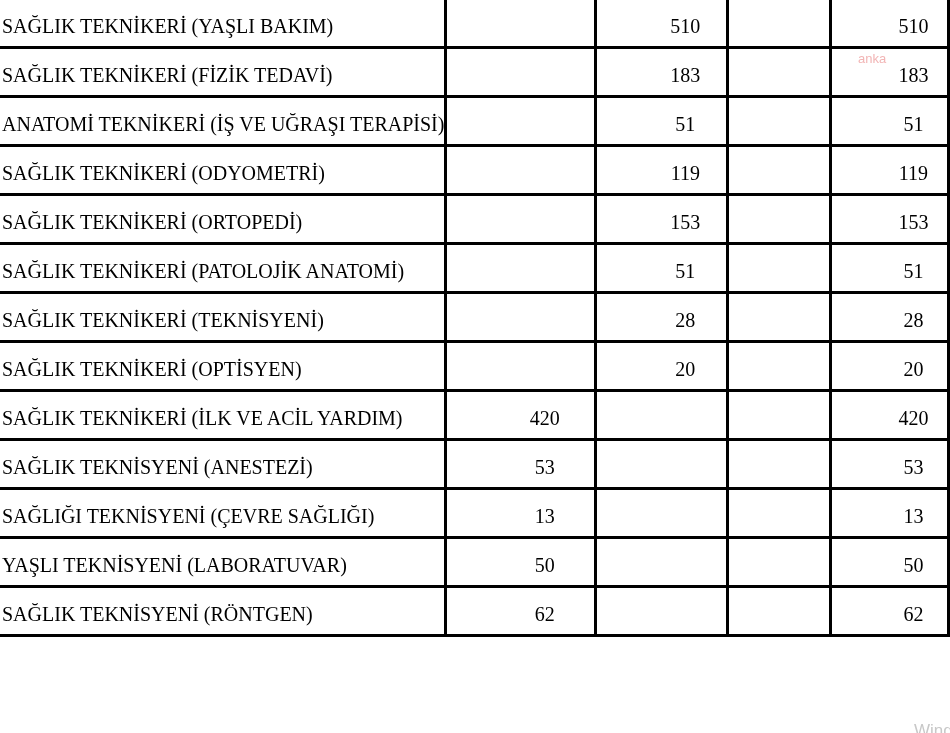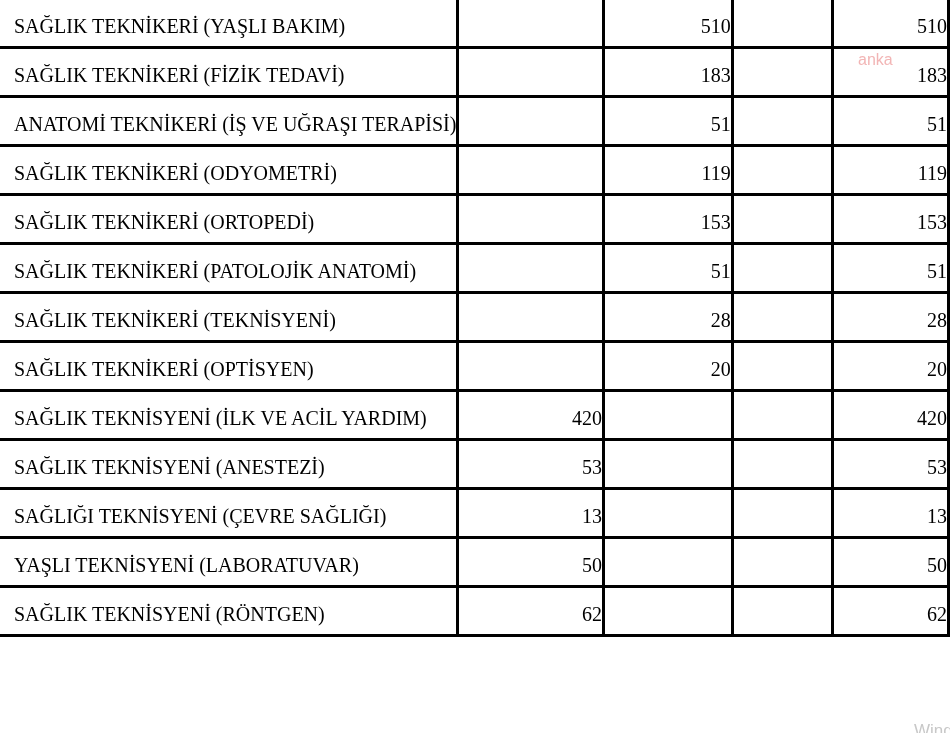--- a/index.html
+++ b/index.html
@@ -1,28 +1,28 @@
 <!DOCTYPE html>
 <html><head>
 <meta charset="utf-8">
 <style>
   html, body { margin: 0; padding: 0; background: #ffffff; }
   body { width: 950px; height: 733px; overflow: hidden; position: relative;
          font-family: "Liberation Serif", "DejaVu Serif", serif; color: #000; }
   table { position: absolute; left: 0; top: -3px; border-collapse: collapse; table-layout: fixed; }
   td { border: 3px solid #000; height: 40px; padding: 0; font-size: 20px;
        vertical-align: middle; white-space: nowrap; line-height: 1; }
-  td.name { width: 433px; text-align: left; padding-left: 14px; border-left: none; padding-top: 6px; }
-  td.num { text-align: right; padding-top: 6px; padding-left: 48px; }
+  td.name { width: 433px; text-align: left; padding-left: 2px; border-left: none; padding-top: 6px; }
+  td.num { text-align: center; padding-top: 6px; padding-left: 48px; }
   td.c1 { width: 165px; }
   td.c2 { width: 130px; }
   td.c3 { width: 103px; }
   td.c4 { width: 103px; }
   .watermark { position: absolute; left: 858px; top: 51px; font-family: "Liberation Sans", sans-serif;
-               font-size: 16px; color: #f2b5b5; letter-spacing: 0px; }
+               font-size: 13px; color: #f2b5b5; letter-spacing: 0px; }
   .win-overlay { position: absolute; left: 958px; top: 692px; font-family: "Liberation Sans", sans-serif;
                  font-size: 21px; color: #b8b8b8; line-height: 1; }
   .win-overlay2 { position: absolute; left: 914px; top: 722px; font-family: "Liberation Sans", sans-serif;
                   font-size: 17px; color: #c8c8c8; line-height: 1; }
 </style>
 </head>
 <body>
 
 <table>
   <tbody id="tbody">
@@ -76,21 +76,21 @@
         <td class="num c4">28</td>
       </tr>
       <tr>
         <td class="name">SAĞLIK TEKNİKERİ (OPTİSYEN)</td>
         <td class="num c1"></td>
         <td class="num c2">20</td>
         <td class="num c3"></td>
         <td class="num c4">20</td>
       </tr>
       <tr>
-        <td class="name">SAĞLIK TEKNİSYENİ (İLK VE ACİL YARDIM)</td>
+        <td class="name">SAĞLIK TEKNİKERİ (İLK VE ACİL YARDIM)</td>
         <td class="num c1">420</td>
         <td class="num c2"></td>
         <td class="num c3"></td>
         <td class="num c4">420</td>
       </tr>
       <tr>
         <td class="name">SAĞLIK TEKNİSYENİ (ANESTEZİ)</td>
         <td class="num c1">53</td>
         <td class="num c2"></td>
         <td class="num c3"></td>

